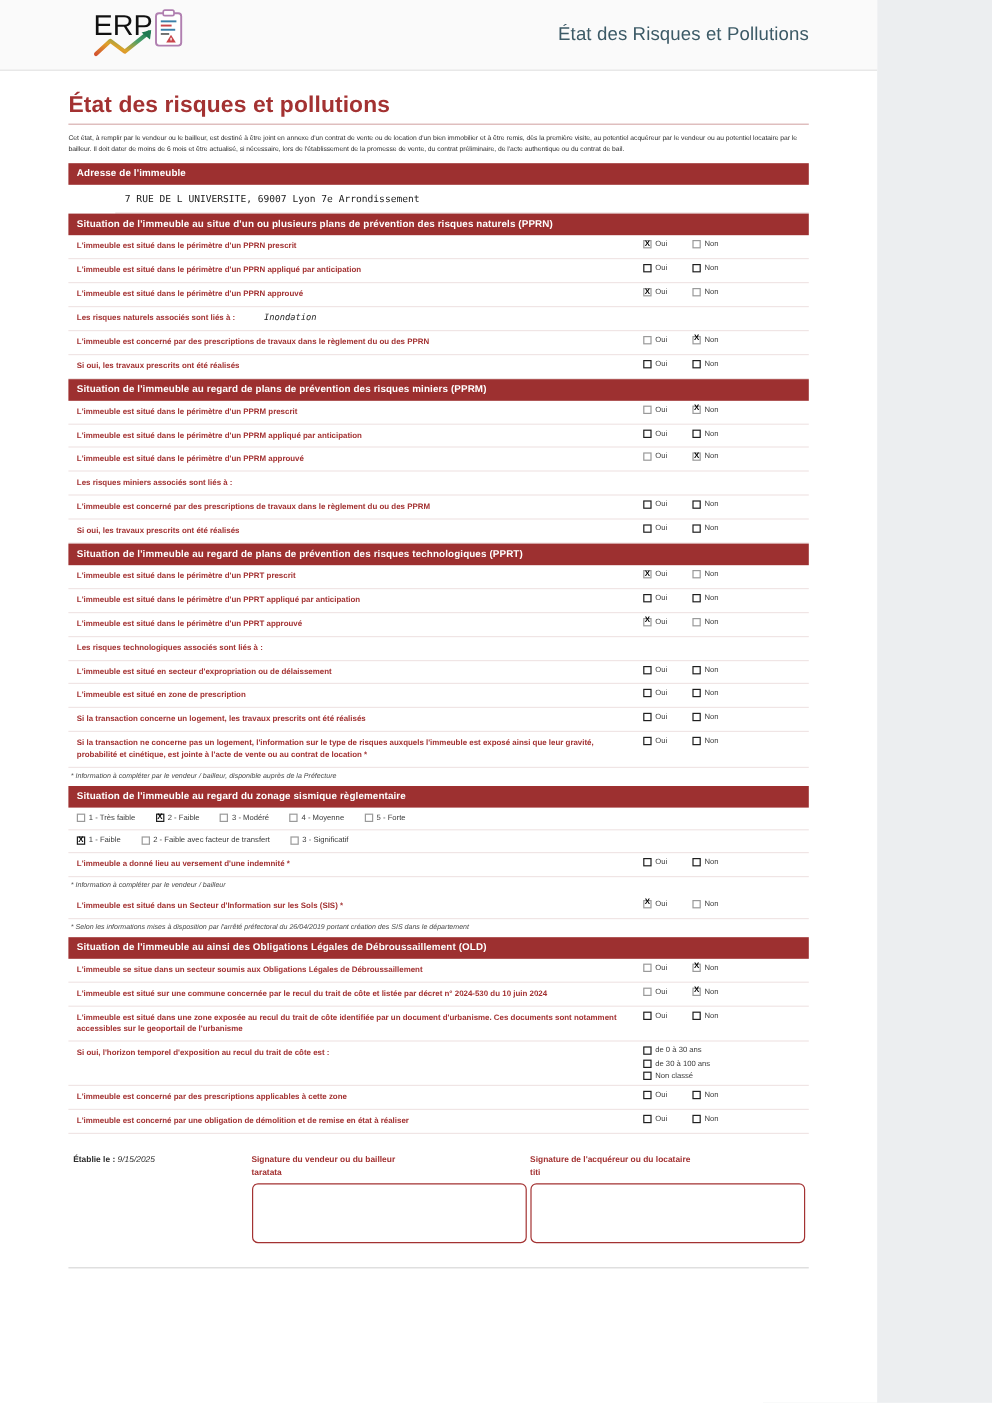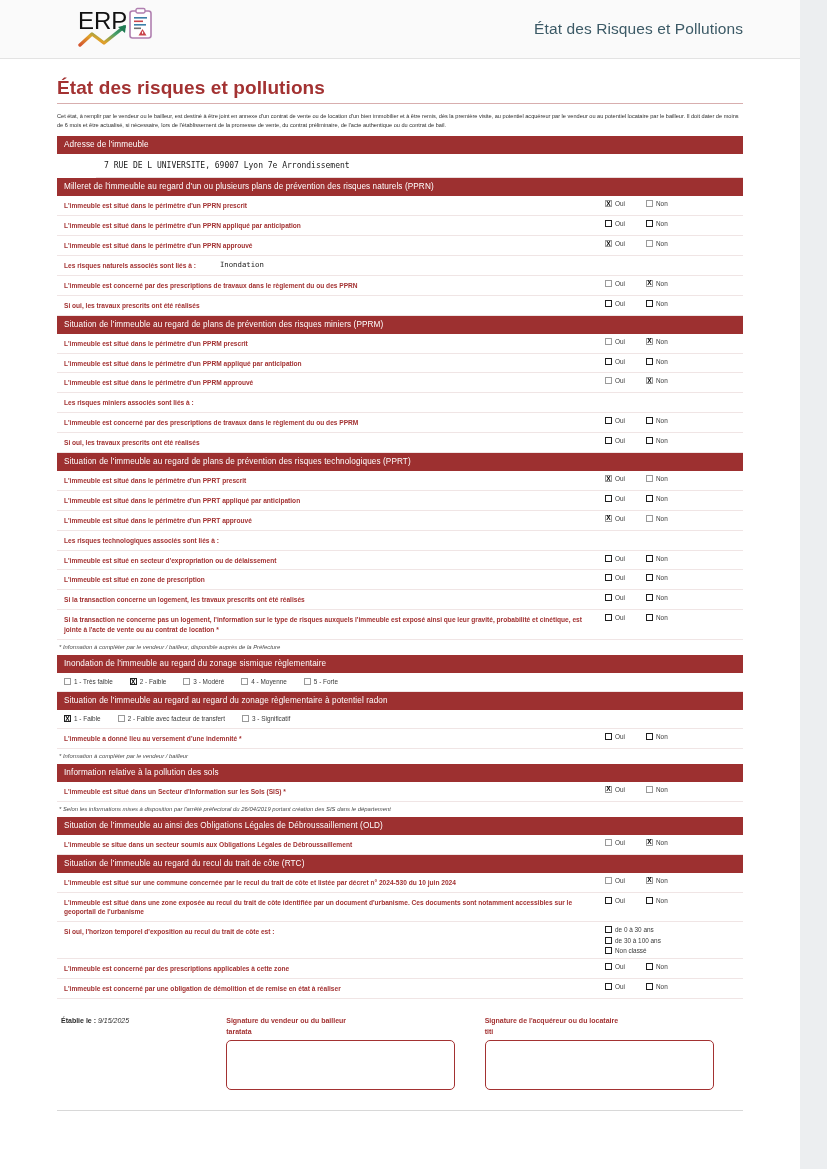--- a/index.html
+++ b/index.html
@@ -6,21 +6,21 @@
   html, body { margin:0; padding:0; }
   body {
     width: 827px; height: 1169px;
     background: #eceef0;
     font-family: "Liberation Sans", sans-serif;
     color: #333;
     overflow: hidden;
   }
   .page {
     position: relative;
-    width: 800px; height: 1169px;
+    width: 731px; height: 1169px;
     background: #ffffff;
     display: flex; flex-direction: column;
   }
   
   .topbar {
     height: 59px;
     background: #fafafa;
     border-bottom: 1px solid #e3e3e3;
     display: flex; align-items: center;
     padding: 0 57px 0 78px;
@@ -50,21 +50,21 @@
     line-height: 1.55;
     color: #2d2d2d;
     margin-bottom: 7px;
     text-align: left;
   }
   
   .sect-head {
     background: #9d3030;
     color: #ffffff;
     font-size: 8.2px;
-    font-weight: normal;
+    font-weight: bold;
     padding: 4px 7px 5px 7px;
     letter-spacing: .1px;
   }
   .addr-value {
     font-family: "DejaVu Sans Mono", "Liberation Mono", monospace;
     font-size: 8px;
     color: #1a1a1a;
     padding: 7px 7px 7px 8px;
     border-bottom: 1px solid #eadddd;
     margin-left: 39px;
@@ -121,20 +121,21 @@
   }
   .vstack { display:flex; flex-direction:column; gap:3.5px; }
   .vstack .opt { width:auto; }
   
   .row .inline-val {
     font-family: "DejaVu Sans Mono", "Liberation Mono", monospace;
     font-size: 7.3px;
     color: #1a1a1a;
     margin-left: 14px;
     padding-top: 0px;
+    font-style: italic;
   }
   .footnote {
     font-size: 5.9px;
     font-style: italic;
     color: #4a4a4a;
     padding: 4px 7px 5px 2px;
   }
   
   .choice-strip {
     display: flex; align-items: center; gap: 0px;
@@ -208,21 +209,21 @@
 
   <div class="content">
 
     <h1 class="doc-title">État des risques et pollutions</h1>
     <div class="title-rule"></div>
     <div class="intro">Cet état, à remplir par le vendeur ou le bailleur, est destiné à être joint en annexe d'un contrat de vente ou de location d'un bien immobilier et à être remis, dès la première visite, au potentiel acquéreur par le vendeur ou au potentiel locataire par le bailleur. Il doit dater de moins de 6 mois et être actualisé, si nécessaire, lors de l'établissement de la promesse de vente, du contrat préliminaire, de l'acte authentique ou du contrat de bail.</div>
 
     <div class="sect-head">Adresse de l'immeuble</div>
     <div class="addr-value">7 RUE DE L UNIVERSITE, 69007 Lyon 7e Arrondissement</div>
 
-    <div class="sect-head">Milleret de l'immeuble au regard d'un ou plusieurs plans de prévention des risques naturels (PPRN)</div>
+    <div class="sect-head">Situation de l'immeuble au situe d'un ou plusieurs plans de prévention des risques naturels (PPRN)</div>
 
     <div class="row">
       <div class="qlabel">L'immeuble est situé dans le périmètre d'un PPRN prescrit</div>
       <div class="ans">
         <div class="opt">
             <span class="cb checked"></span>
             <span class="opt-label">Oui</span>
           </div>
         <div class="opt">
             <span class="cb"></span>
@@ -468,21 +469,21 @@
           </div>
         <div class="opt">
             <span class="cb bold"></span>
             <span class="opt-label">Non</span>
           </div>
       </div>
     </div>
 
     <div class="footnote">* Information à compléter par le vendeur / bailleur, disponible auprès de la Préfecture</div>
 
-    <div class="sect-head">Inondation de l'immeuble au regard du zonage sismique règlementaire</div>
+    <div class="sect-head">Situation de l'immeuble au regard du zonage sismique règlementaire</div>
     <div class="choice-strip">
       <div class="opt">
           <span class="cb"></span>
           <span class="opt-label">1 - Très faible</span>
         </div>
       <div class="opt">
           <span class="cb checked bold"></span>
           <span class="opt-label">2 - Faible</span>
         </div>
       <div class="opt">
@@ -492,21 +493,20 @@
       <div class="opt">
           <span class="cb"></span>
           <span class="opt-label">4 - Moyenne</span>
         </div>
       <div class="opt">
           <span class="cb"></span>
           <span class="opt-label">5 - Forte</span>
         </div>
     </div>
 
-    <div class="sect-head">Situation de l'immeuble au regard au regard du zonage règlementaire à potentiel radon</div>
     <div class="choice-strip">
       <div class="opt">
           <span class="cb checked bold"></span>
           <span class="opt-label">1 - Faible</span>
         </div>
       <div class="opt">
           <span class="cb"></span>
           <span class="opt-label">2 - Faible avec facteur de transfert</span>
         </div>
       <div class="opt">
@@ -523,21 +523,20 @@
             <span class="opt-label">Oui</span>
           </div>
         <div class="opt">
             <span class="cb bold"></span>
             <span class="opt-label">Non</span>
           </div>
       </div>
     </div>
     <div class="footnote">* Information à compléter par le vendeur / bailleur</div>
 
-    <div class="sect-head">Information relative à la pollution des sols</div>
     <div class="row">
       <div class="qlabel">L'immeuble est situé dans un Secteur d'Information sur les Sols (SIS) *</div>
       <div class="ans">
         <div class="opt">
             <span class="cb checked"></span>
             <span class="opt-label">Oui</span>
           </div>
         <div class="opt">
             <span class="cb"></span>
             <span class="opt-label">Non</span>
@@ -554,21 +553,20 @@
             <span class="cb"></span>
             <span class="opt-label">Oui</span>
           </div>
         <div class="opt">
             <span class="cb checked"></span>
             <span class="opt-label">Non</span>
           </div>
       </div>
     </div>
 
-    <div class="sect-head">Situation de l'immeuble au regard du recul du trait de côte (RTC)</div>
     <div class="row">
       <div class="qlabel">L'immeuble est situé sur une commune concernée par le recul du trait de côte et listée par décret n° 2024-530 du 10 juin 2024</div>
       <div class="ans">
         <div class="opt">
             <span class="cb"></span>
             <span class="opt-label">Oui</span>
           </div>
         <div class="opt">
             <span class="cb checked"></span>
             <span class="opt-label">Non</span>

